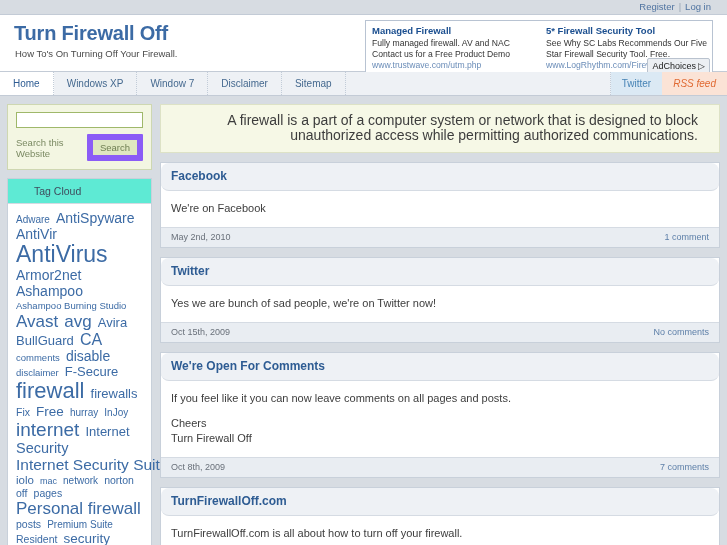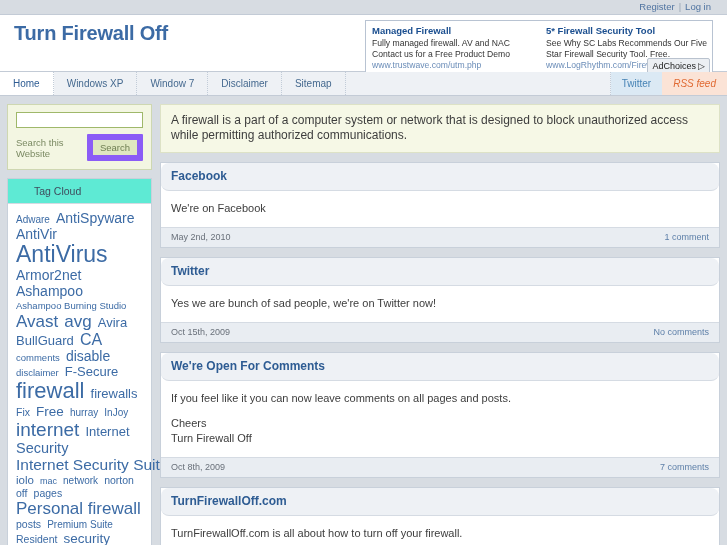--- a/index.html
+++ b/index.html
@@ -263,25 +263,26 @@
     margin-right: 3px;
     white-space: nowrap;
     cursor: pointer;
   }
 
   
   .intro {
     background: #f6f8e6;
     border: 1px solid #dde2c6;
     padding: 8px 21px 9px 10px;
-    font-size: 12px;
+    font-size: 14px;
     line-height: 15px;
     color: #3d3d3d;
     margin-bottom: 9px;
     box-sizing: border-box;
+    text-align: right;
   }
 
   
   .post {
     background: #ffffff;
     border: 1px solid #c8d0da;
     margin-bottom: 9px;
     box-sizing: border-box;
   }
   .post-header {
@@ -326,20 +327,21 @@
 <body>
 
 <div class="page">
 
   <div class="topbar">
     <a>Register</a><span class="sep">|</span><a>Log in</a>
   </div>
 
   <div class="header">
     <div class="site-title">Turn Firewall Off</div>
+    <div class="site-tagline">How To's On Turning Off Your Firewall.</div>
 
     <div class="ads">
       <div class="ad one">
         <div class="ad-title">Managed Firewall</div>
         <div class="ad-body">Fully managed firewall. AV and NAC Contact us for a Free Product Demo</div>
         <div class="ad-url">www.trustwave.com/utm.php</div>
       </div>
       <div class="ad two">
         <div class="ad-title">5* Firewall Security Tool</div>
         <div class="ad-body">See Why SC Labs Recommends Our Five Star Firewall Security Tool. Free.</div>

